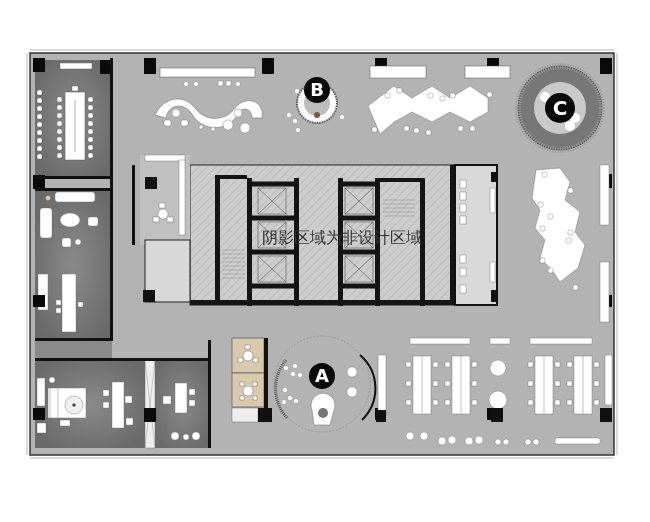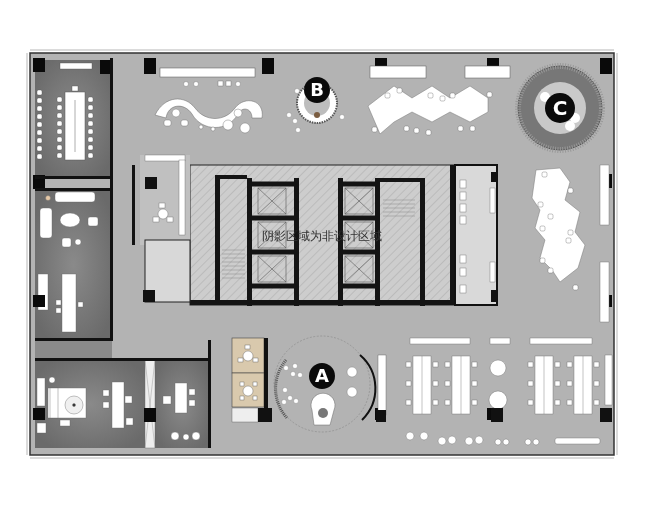--- a/index.html
+++ b/index.html
@@ -1,18 +1,18 @@
 <!DOCTYPE html>
 <html><head>
 <meta charset="utf-8">
 <style>
   html,body{margin:0;padding:0;background:#ffffff;}
   body{width:650px;height:522px;overflow:hidden;font-family:"DejaVu Sans",sans-serif;}
   #plan{position:absolute;left:0;top:0;width:650px;height:522px;}
-  .note{position:absolute;left:262px;top:228px;font-family:"DejaVu Serif",serif;font-size:12px;color:#333;letter-spacing:0px;white-space:nowrap;}
+  .note{position:absolute;left:262px;top:228px;font-family:"DejaVu Serif",serif;font-size:16px;color:#333;letter-spacing:0px;white-space:nowrap;}
   .badge{position:absolute;width:26px;height:26px;border-radius:50%;background:#0a0a0a;color:#fff;font-family:"DejaVu Sans",sans-serif;font-weight:bold;font-size:18px;line-height:26px;text-align:center;}
   #badge-b{left:304px;top:77px;}
   #badge-a{left:309px;top:363px;}
   #badge-c{left:545px;top:93px;width:30px;height:30px;line-height:30px;font-size:20px;}
 </style>
 </head>
 <body>
 
 <svg id="plan" viewBox="0 0 650 522" xmlns="http://www.w3.org/2000/svg">
   <defs>

